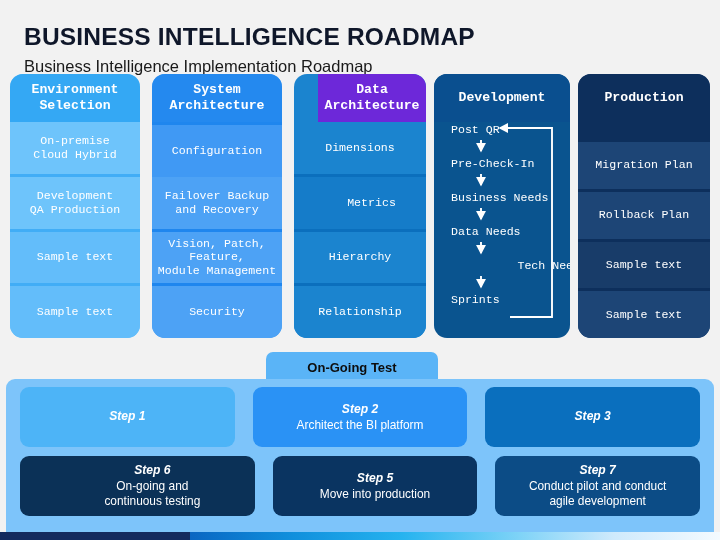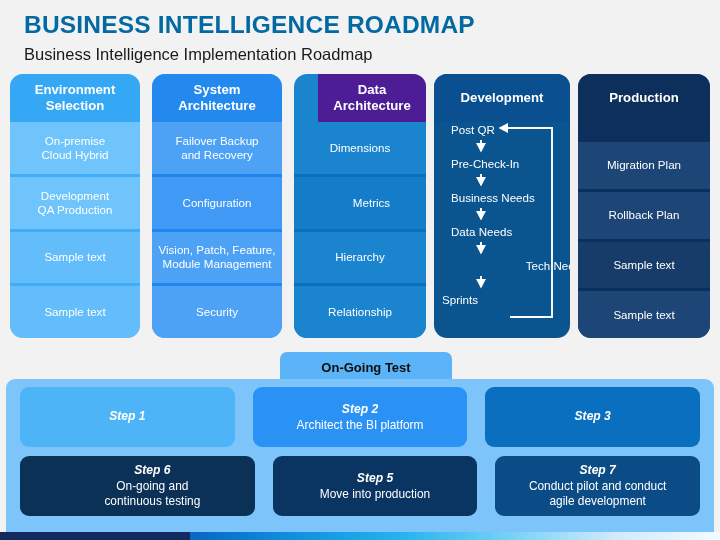--- a/index.html
+++ b/index.html
@@ -25,41 +25,43 @@
   
   #title-block {
     position: absolute;
     left: 24px;
     top: 12px;
     width: 660px;
   }
   #page-title {
     font-size: 24.5px;
     font-weight: bold;
-    color: #0369a1;
+    color: #0f172a;
     letter-spacing: 0.2px;
     line-height: 1.1;
     white-space: nowrap;
+    margin-top: 12px;
   }
   #page-subtitle {
     font-size: 16.5px;
     font-weight: normal;
     color: #1a1a1a;
     line-height: 1.2;
     margin-top: 6px;
     white-space: nowrap;
   }
 
   
   #columns {
     position: absolute;
     left: 10px;
     top: 74px;
     width: 568px;
     height: 264px;
+    font-family: Liberation Mono, monospace;
   }
   .column {
     position: absolute;
     top: 0;
     height: 264px;
     border-radius: 13px;
     overflow: hidden;
     display: flex;
     flex-direction: column;
   }
@@ -116,21 +118,21 @@
     position: absolute;
     left: 0; top: 0;
     width: 100%;
     height: 100%;
     overflow: visible;
   }
 
   
   #ongoing-tab {
     position: absolute;
-    left: 280px;
+    left: 266px;
     top: 352px;
     width: 172px;
     height: 30px;
     background: #5ab4f7;
     border-radius: 7px 7px 0 0;
     display: flex;
     align-items: center;
     justify-content: center;
     color: #0d0d0d;
     font-weight: bold;
@@ -224,31 +226,31 @@
 QA Production</div>
         <div class="cell" style="background:#63bdfa; white-space:pre-line; border-top-color:#41adf6;">Sample text</div>
         <div class="cell" style="background:#63bdfa; white-space:pre-line; border-top-color:#41adf6;">Sample text</div>
       </div>
     </div>
 
     <div class="column" style="left:142px; width:130px; background:#4da2f5;">
       <div class="col-header" style="background:#2489ef; white-space:pre-line;">System
 Architecture</div>
       <div class="col-cells">
+        <div class="cell" style="background:#4099f4; white-space:pre-line; border-top-color:#1f86ee;">Configuration</div>
         <div class="cell firstcell" style="background:#4da2f5; white-space:pre-line;">Failover Backup
 and Recovery</div>
-        <div class="cell" style="background:#4099f4; white-space:pre-line; border-top-color:#1f86ee;">Configuration</div>
         <div class="cell" style="background:#4da2f5; white-space:pre-line; border-top-color:#1f86ee;">Vision, Patch, Feature,
 Module Management</div>
         <div class="cell" style="background:#4da2f5; white-space:pre-line; border-top-color:#1f86ee;">Security</div>
       </div>
     </div>
 
     <div class="column" style="left:284px; width:132px; background:#1b84cf;">
-      <div class="col-header" style="background:#4c1d95; white-space:pre-line;margin-left:24px;">Data
+      <div class="col-header" style="background:#6d28d9; white-space:pre-line;margin-left:24px;">Data
 Architecture</div>
       <div class="col-cells">
         <div class="cell firstcell" style="background:#1b84cf; white-space:pre-line;">Dimensions</div>
         <div class="cell" style="background:#157cc9; white-space:pre-line; border-top-color:#0b6fbd;padding-left:28px;">Metrics</div>
         <div class="cell" style="background:#1b84cf; white-space:pre-line; border-top-color:#0b6fbd;">Hierarchy</div>
         <div class="cell" style="background:#1b84cf; white-space:pre-line; border-top-color:#0b6fbd;">Relationship</div>
       </div>
     </div>
 
     <div class="column" style="left:424px; width:136px; background:#0a548f;">
@@ -267,21 +269,21 @@
             <line x1="47" y1="120" x2="47" y2="131"></line>
             <line x1="47" y1="154" x2="47" y2="165"></line>
           </g>
           <path d="M76 195 L118 195 L118 6 L66 6" stroke="#ffffff" stroke-width="1.9" fill="none" marker-end="url(#ah)"></path>
         </svg>
         <div class="flow-node" style="top:2px;   text-align:left; padding-left:17px;">Post QR</div>
         <div class="flow-node" style="top:36px;  text-align:left; padding-left:17px;">Pre-Check-In</div>
         <div class="flow-node" style="top:70px;  text-align:left; padding-left:17px;">Business Needs</div>
         <div class="flow-node" style="top:104px; text-align:left; padding-left:17px;">Data Needs</div>
         <div class="flow-node" style="top:138px; text-align:right; padding-left:17px;">Tech Needs</div>
-        <div class="flow-node" style="top:172px; text-align:left; padding-left:8px;">Sprints</div>
+        <div class="flow-node" style="top:172px; text-align:left; padding-left:17px;">Sprints</div>
       </div>
     </div>
 
     <div class="column" style="left:568px; width:132px; background:#1d4576;">
       <div class="col-header" style="background:#0d2f5c; white-space:pre-line;">Production</div>
       <div class="col-cells">
         <div class="cell firstcell" style="background:#1d4576; white-space:pre-line; border-top:20px solid #0d2f5c;">Migration Plan</div>
         <div class="cell" style="background:#1d4576; white-space:pre-line; border-top-color:#0d2f5c;">Rollback Plan</div>
         <div class="cell" style="background:#183c69; white-space:pre-line; border-top-color:#0d2f5c;">Sample text</div>
         <div class="cell" style="background:#1d4576; white-space:pre-line; border-top-color:#0d2f5c;">Sample text</div>

